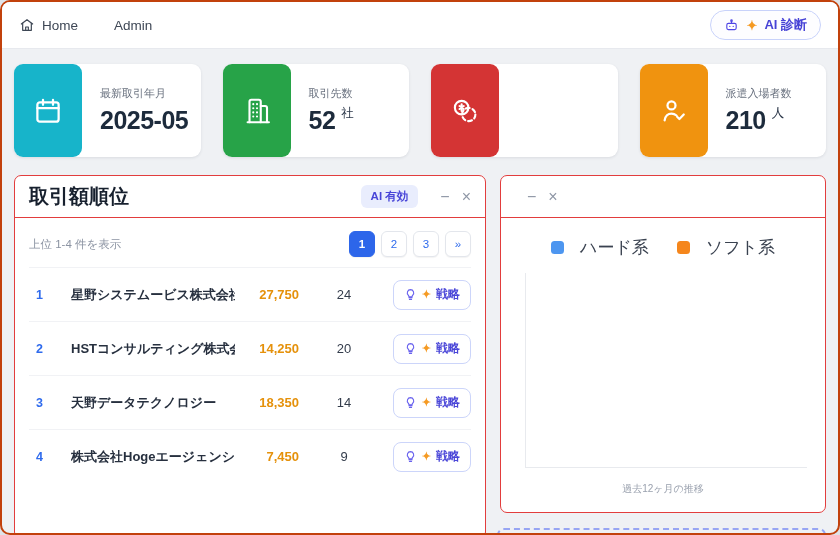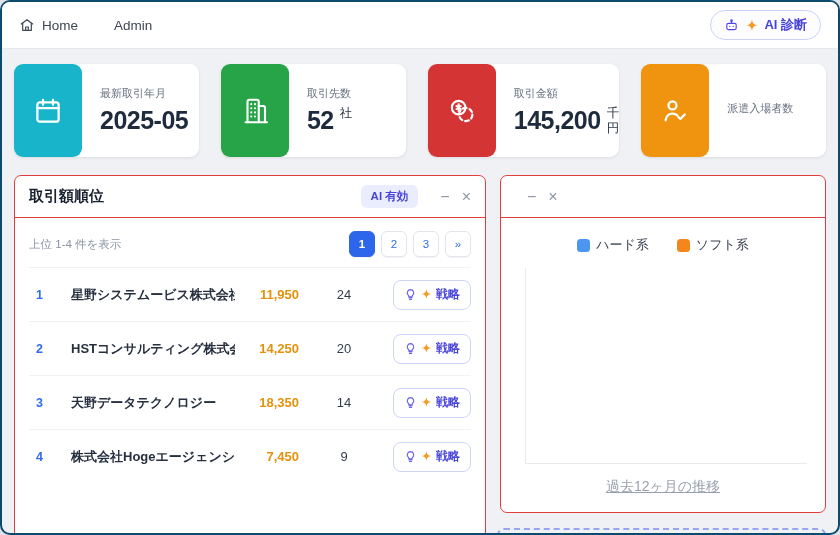--- a/index.html
+++ b/index.html
@@ -1,17 +1,17 @@
 <!DOCTYPE html>
 <html><head>
 <meta charset="utf-8">
 <style>
   * { margin:0; padding:0; box-sizing:border-box; }
   body { background:#dfe3e8; font-family:"Liberation Sans", sans-serif; }
-  .frame{ width:840px; height:535px; border:2px solid #0c4a6e; border-radius:10px;
+  .frame{ width:840px; height:535px; border:2px solid #c2410c; border-radius:10px;
     background:#eff1f4; overflow:hidden; position:relative; }
 
   
   .topbar{ height:47px; background:#fff; border-bottom:1px solid #e7e9ee;
     display:flex; align-items:center; justify-content:space-between; padding:0 17px; }
   .nav-left{ display:flex; align-items:center; gap:36px; }
   .nav-item{ display:flex; align-items:center; gap:7px; color:#3e4755; font-size:13.5px;
     font-weight:500; text-decoration:none; cursor:pointer; }
   .ai-btn{ display:flex; align-items:center; gap:7px; background:#fdfdff;
     border:1px solid #c8d2fa; border-radius:16px; height:30px; padding:0 13px;
@@ -30,21 +30,21 @@
   .card-value-row{ display:flex; align-items:flex-start; gap:6px; }
   .card-value{ font-size:25px; font-weight:700; color:#1d2b3c; letter-spacing:-0.5px; white-space:nowrap; }
   .card-unit{ font-size:12.5px; color:#2a3648; display:inline-block; max-width:1.1em;
     line-height:1.2; word-break:break-all; }
 
   
   .panels{ display:flex; gap:14px; margin:0 12px; align-items:flex-start; }
   .panel{ background:#fff; border:1.5px solid #e23d3d; border-radius:7px; overflow:hidden; }
   .panel-header{ display:flex; align-items:center; height:42px; padding:0 14px;
     border-bottom:1.5px solid #e23d3d; }
-  .panel-title{ font-size:15px; font-weight:700; color:#17202e; flex:1; }
+  .panel-title{ font-size:20px; font-weight:700; color:#17202e; flex:1; }
   .ai-badge{ background:#e9edfd; color:#4845d8; font-size:11.5px; font-weight:700;
     padding:4px 10px; border-radius:6px; margin-right:10px; }
   .win-btn{ color:#8f97a6; font-size:16px; margin-left:12px; cursor:pointer;
     background:none; border:none; line-height:1; font-family:"Liberation Sans", sans-serif; }
 
   .ranking{ flex:0 0 472px; height:364px; }
   .subrow{ display:flex; align-items:center; justify-content:space-between; padding:13px 14px 10px; }
   .range-text{ font-size:11.5px; color:#8b93a2; }
   .pagination{ display:flex; gap:6px; }
   .page-btn{ min-width:26px; height:26px; border:1px solid #e3e6ec; background:#fff;
@@ -66,25 +66,25 @@
   .h-people{ text-align:center; }
   .cell-action{ display:flex; justify-content:flex-end; }
   .h-action{ text-align:center; padding-left:14px; }
   .action-btn{ display:flex; align-items:center; gap:5px; border:1px solid #ccd5fa;
     background:#fff; border-radius:8px; height:30px; padding:0 10px; cursor:pointer;
     color:#4a46d8; font-size:12px; font-weight:700; font-family:"Liberation Sans", sans-serif; }
   .action-btn .sparkle{ font-size:11px; }
 
   .trend{ flex:1; height:338px; display:flex; flex-direction:column; }
   .legend{ display:flex; justify-content:center; gap:28px; padding:18px 0 2px; }
-  .legend-item{ display:flex; align-items:center; gap:6px; font-size:13px; color:#3a4250; cursor:pointer; }
+  .legend-item{ display:flex; align-items:center; gap:16px; font-size:17px; color:#3a4250; cursor:pointer; }
   .legend-swatch{ width:13px; height:13px; border-radius:3.5px; }
   .chart-area{ flex:1; margin:12px 18px 4px 24px; border-left:1px solid #e8eaee;
     border-bottom:1px solid #e8eaee; }
-  .trend-footer{ text-align:center; font-size:14px; color:#9aa1ae; padding:10px 0 16px;text-decoration:underline; }
+  .trend-footer{ text-align:center; font-size:10px; color:#9aa1ae; padding:10px 0 16px; }
 
   .dashed-peek{ position:absolute; right:12px; bottom:-9px; width:329px; height:14px;
     border:2px dashed #97a5f3; border-radius:8px; }
 </style>
 </head>
 <body>
 
 <div class="frame">
 
   <header class="topbar">
@@ -155,39 +155,36 @@
     </div>
 
     <div class="card">
       <div class="card-icon" style="background-color: rgb(212, 52, 52);">
         <svg viewBox="0 0 24 24" width="30" height="30" fill="none" stroke="#fff" stroke-width="1.7" stroke-linecap="round">
             <circle cx="9.3" cy="9.3" r="5.4"></circle>
             <path d="M9.3 6.6v5.4M7.6 8l3.4 2.4M11 8 7.6 10.4"></path>
             <circle cx="15" cy="14.8" r="5.3" stroke-dasharray="3.2 2.4"></circle>
           </svg>
       </div>
-      <div class="card-text">
-        <div class="card-label">取引金額</div>
-        <div class="card-value-row">
-          <span class="card-value">145,200</span>
-          <span class="card-unit">千円</span>
-        </div>
-      </div>
     </div>
 
     <div class="card">
       <div class="card-icon" style="background-color: rgb(240, 147, 15);">
         <svg viewBox="0 0 24 24" width="30" height="30" fill="none" stroke="#fff" stroke-width="1.8" stroke-linecap="round" stroke-linejoin="round">
             <circle cx="10" cy="7.5" r="3.2"></circle>
             <path d="M4.5 19.5c.4-3.4 2.7-5.5 5.5-5.5 1.5 0 2.9.6 4 1.6"></path>
             <path d="M14.5 16.6l1.8 1.8 3.5-3.6"></path>
           </svg>
       </div>
       <div class="card-text">
         <div class="card-label">派遣入場者数</div>
+        <div class="card-value-row">
+          <span class="card-value">210</span>
+          <span class="card-unit">人</span>
+        </div>
       </div>
     </div>
 
   </section>
 
   <section class="panels">
 
     <div class="panel ranking">
       <div class="panel-header">
         <span class="panel-title">取引額順位</span>
@@ -204,21 +201,21 @@
           <button class="page-btn">3</button>
           <button class="page-btn">»</button>
         </div>
       </div>
 
       <div class="rank-table">
 
         <div class="t-row">
           <span class="cell-rank">1</span>
           <span class="cell-name">星野システムービス株式会社</span>
-          <span class="cell-amount">11,950</span>
+          <span class="cell-amount">27,750</span>
           <span class="cell-people">24</span>
           <span class="cell-action">
             <button class="action-btn">
               <span style="display:flex">
                   <svg viewBox="0 0 24 24" width="13" height="13" fill="none" stroke="#6a63ee" stroke-width="2" stroke-linecap="round" stroke-linejoin="round">
                     <path d="M9 18h6M10 21h4M12 3a6 6 0 0 0-4 10.4c.7.6 1 1.6 1 2.6h6c0-1 .3-2 1-2.6A6 6 0 0 0 12 3z"></path>
                   </svg>
                 </span>
               <span class="sparkle">✦</span>
               <span>戦略</span>

